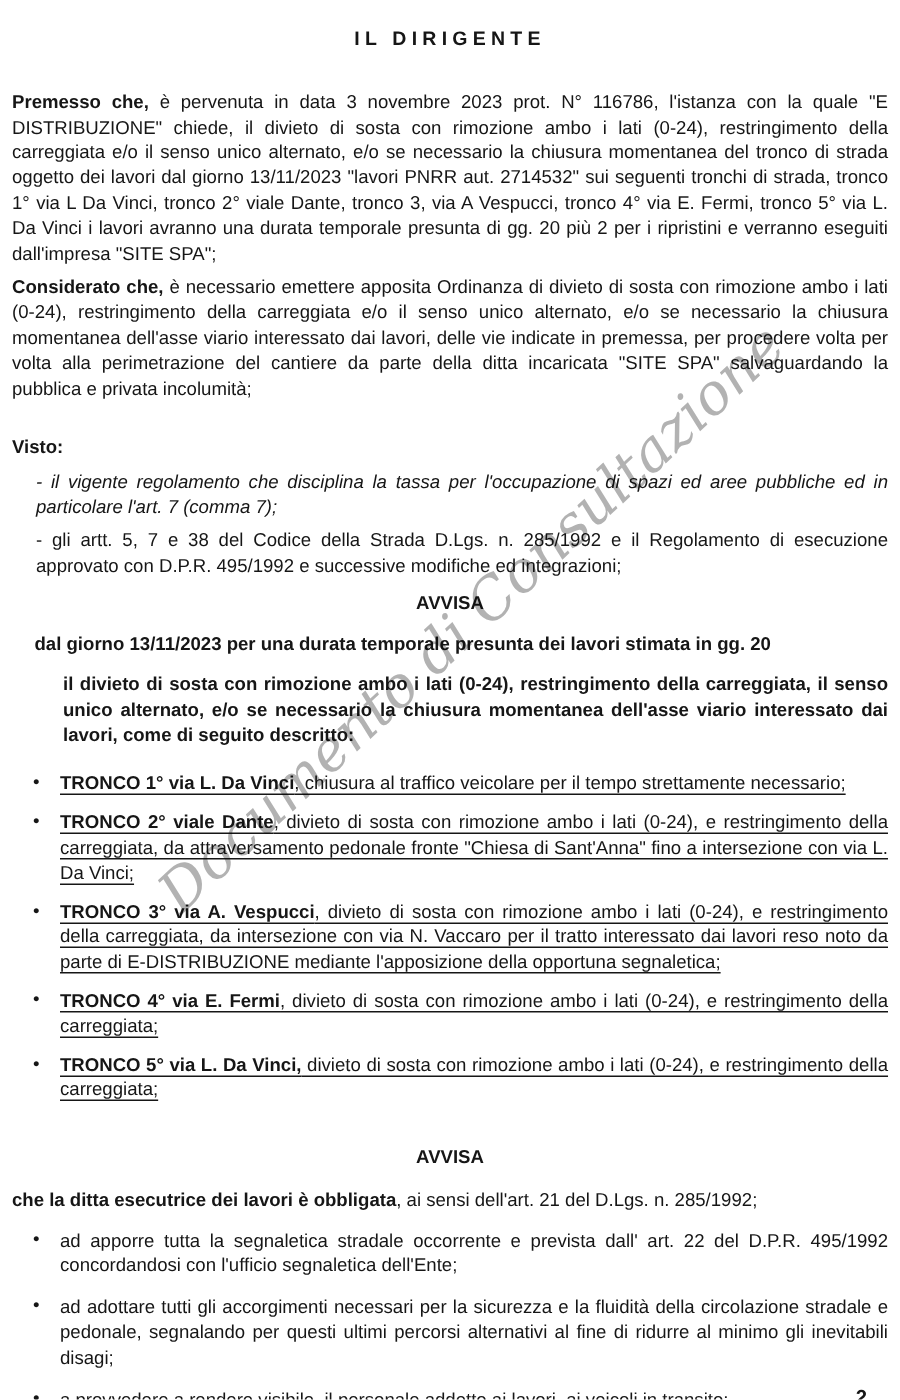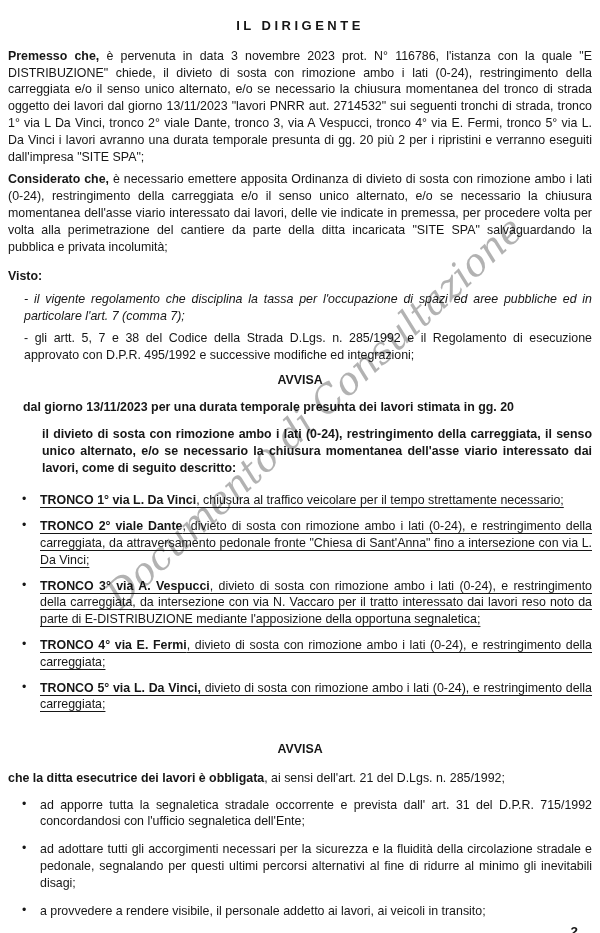--- a/index.html
+++ b/index.html
@@ -8,28 +8,28 @@
     background:#ffffff;
     color:#161616;
     font-family:"Liberation Sans",sans-serif;
     font-size:12.4px;
     line-height:16.8px;
     position:relative;
     overflow:hidden;
   }
   .content{padding:10px 8px 0 8px;position:relative;z-index:1;}
   .doc-title{
-    margin:8px 0 13px 0;
+    margin:8px 0 25px 0;
     text-align:center;
     font-size:13px;
     font-weight:bold;
     letter-spacing:3.5px;
   }
   p.para{margin:0 0 6px 0;text-align:justify;}
-  .visto-label{font-weight:bold;margin:13px 0 6px 0;}
+  .visto-label{font-weight:bold;margin:23px 0 6px 0;}
   .visto-item{text-align:justify;margin:0 0 5px 16px;}
   .italic{font-style:italic;}
   .center-heading{text-align:center;font-weight:bold;margin:9px 0 9px 0;}
   .avvisa-heading{margin-top:28px;margin-bottom:12px;}
   .date-line{font-weight:bold;margin:10px 0 0 15px;}
   .intro{font-weight:bold;margin:10px 0 16px 34px;text-align:justify;}
   ul.doc-list{list-style:none;margin:14px 0 0 0;padding:0;}
   ul.doc-list li{
     position:relative;
     padding-left:32px;
@@ -97,21 +97,21 @@
     <li><span class="bullet">•</span><span class="underlined"><b>TRONCO 3° via A. Vespucci</b><span>, divieto di sosta con rimozione ambo i lati (0-24), e restringimento della carreggiata, da intersezione con via N. Vaccaro per il tratto interessato dai lavori reso noto da parte di E-DISTRIBUZIONE mediante l'apposizione della opportuna segnaletica;</span></span></li>
     <li><span class="bullet">•</span><span class="underlined"><b>TRONCO 4° via E. Fermi</b><span>, divieto di sosta con rimozione ambo i lati (0-24), e restringimento della carreggiata;</span></span></li>
     <li><span class="bullet">•</span><span class="underlined"><b>TRONCO 5° via L. Da Vinci,</b><span> divieto di sosta con rimozione ambo i lati (0-24), e restringimento della carreggiata;</span></span></li>
   </ul>
 
   <div class="center-heading avvisa-heading">AVVISA</div>
 
   <p class="para"><b>che la ditta esecutrice dei lavori è obbligata</b><span>, ai sensi dell'art. 21 del D.Lgs. n. 285/1992;</span></p>
 
   <ul class="doc-list avvisa-list">
-    <li><span class="bullet">•</span><span>ad apporre tutta la segnaletica stradale occorrente e prevista dall' art. 31 del D.P.R. 715/1992 concordandosi con l'ufficio segnaletica dell'Ente;</span></li>
+    <li><span class="bullet">•</span><span>ad apporre tutta la segnaletica stradale occorrente e prevista dall' art. 22 del D.P.R. 495/1992 concordandosi con l'ufficio segnaletica dell'Ente;</span></li>
     <li><span class="bullet">•</span><span>ad adottare tutti gli accorgimenti necessari per la sicurezza e la fluidità della circolazione stradale e pedonale, segnalando per questi ultimi percorsi alternativi al fine di ridurre al minimo gli inevitabili disagi;</span></li>
     <li><span class="bullet">•</span><span>a provvedere a rendere visibile, il personale addetto ai lavori, ai veicoli in transito;</span></li>
   </ul>
 
 </div>
 
 <div class="footer">
   <span class="footer-page">2</span>
 </div>
 

